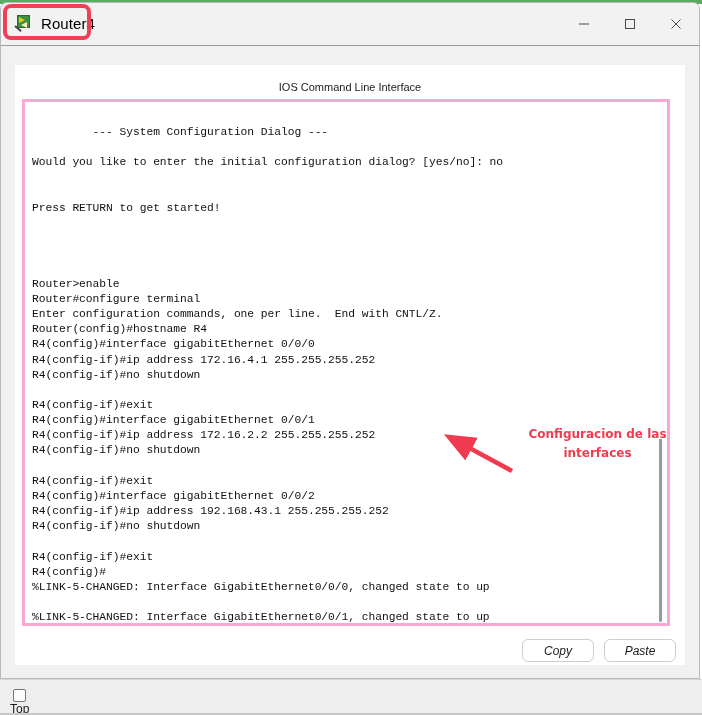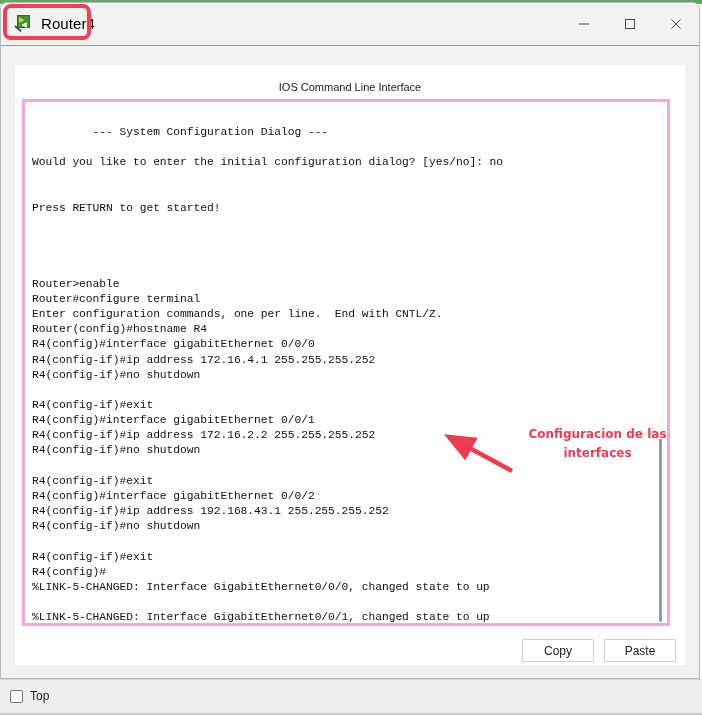--- a/index.html
+++ b/index.html
@@ -236,47 +236,48 @@
     position: absolute;
     left: 0; top: 574px;
     width: 670px;
     height: 26px;
   }
   .btn {
     position: absolute;
     width: 72px;
     height: 23px;
     border: 1px solid #cfcfcf;
-    border-radius: 1px;
+    border-radius: 6px;
     background: #ffffff;
     font-size: 12px;
     color: #1b1b1b;
     display: flex;
     align-items: center;
     justify-content: center;
     box-sizing: border-box;
+    font-style: italic;
   }
   .btn-copy { left: 507px; }
   .btn-paste { left: 589px; text-align: center; }
 
   
   .bottom-bar {
     position: absolute;
     left: 0; top: 679px;
     width: 702px;
     height: 34px;
     background: #eeeeee;
     border-top: 1px solid #d6d6d6;
   }
   .bottom-bar .chk-row {
     position: absolute;
     left: 10px; top: 9px;
     display: flex;
     align-items: center;
-    gap: 7px;
+    flex-direction: column;
   }
   .chkbox {
     width: 13px; height: 13px;
     border: 1px solid #767676;
     border-radius: 2px;
     background: #fdfdfd;
     box-sizing: border-box;
   }
   .chk-label {
     font-size: 12px;

